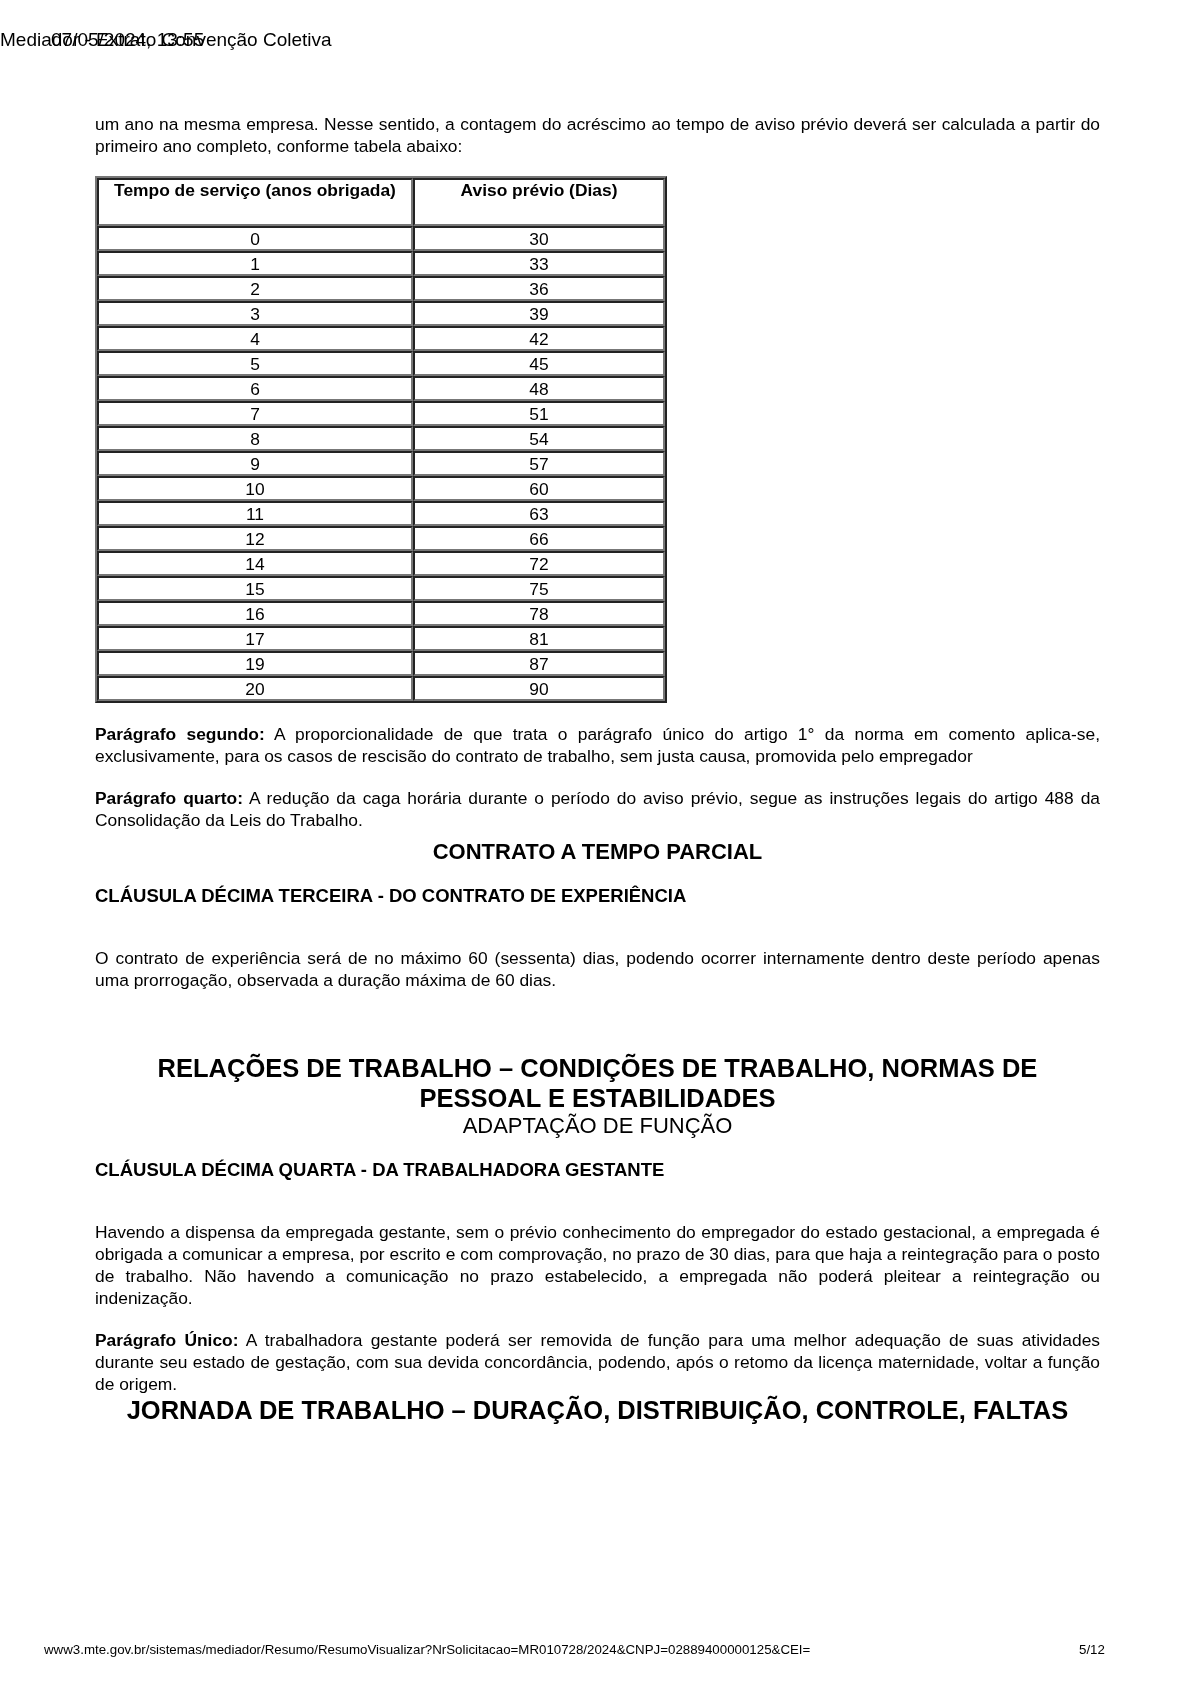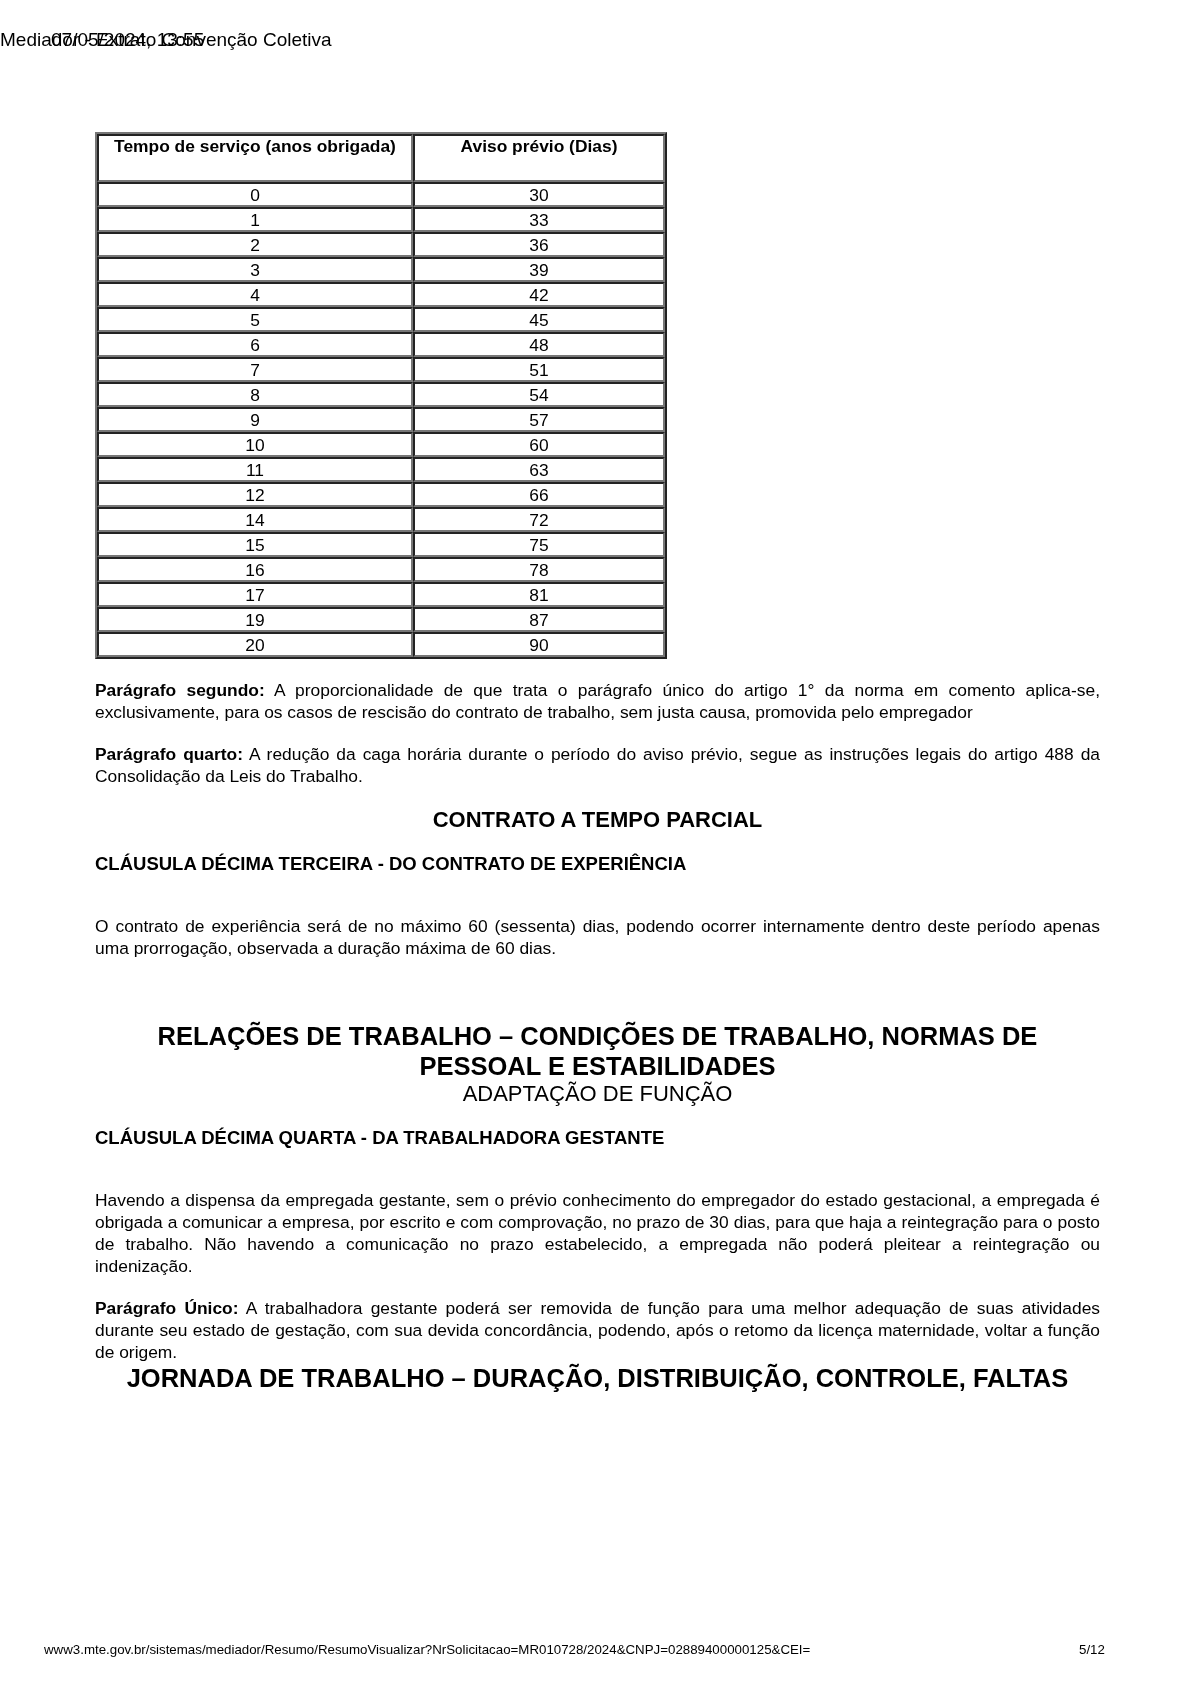--- a/index.html
+++ b/index.html
@@ -115,20 +115,21 @@
   </style>
 </head>
 <body>
 
 <div class="print-header">
   <span class="date">07/05/2024, 13:55</span>
   <span class="title">Mediador - Extrato Convenção Coletiva</span>
 </div>
 
 <div class="content">
+  <p>um ano na mesma empresa. Nesse sentido, a contagem do acréscimo ao tempo de aviso prévio deverá ser calculada a partir do primeiro ano completo, conforme tabela abaixo:</p>
 
   <div class="table-wrap">
     <table class="aviso">
       <thead>
         <tr>
           <th class="c1">Tempo de serviço (anos obrigada)</th>
           <th>Aviso prévio (Dias)</th>
         </tr>
       </thead>
       <tbody id="aviso-body">
@@ -209,21 +210,21 @@
             <td>90</td>
           </tr>
         </tbody>
     </table>
   </div>
 
   <p class="p-block"><b>Parágrafo segundo:</b><span> A proporcionalidade de que trata o parágrafo único do artigo 1° da norma em comento aplica-se, exclusivamente, para os casos de rescisão do contrato de trabalho, sem justa causa, promovida pelo empregador</span></p>
 
   <p class="p-block"><b>Parágrafo quarto:</b><span> A redução da caga horária durante o período do aviso prévio, segue as instruções legais do artigo 488 da Consolidação da Leis do Trabalho.</span></p>
 
-  <div class="section-title" style="margin-top:20px;">CONTRATO A TEMPO PARCIAL</div>
+  <div class="section-title" style="margin-top:8px;">CONTRATO A TEMPO PARCIAL</div>
 
   <div class="clause-title" style="margin-top:20px;">CLÁUSULA DÉCIMA TERCEIRA - DO CONTRATO DE EXPERIÊNCIA</div>
 
   <p style="margin-top:40px;">O contrato de experiência será de no máximo 60 (sessenta) dias, podendo ocorrer internamente dentro deste período apenas uma prorrogação, observada a duração máxima de 60 dias.</p>
 
   <div style="margin-top:62px;">
     <div class="big-title">RELAÇÕES DE TRABALHO – CONDIÇÕES DE TRABALHO, NORMAS DE</div>
     <div class="big-title">PESSOAL E ESTABILIDADES</div>
     <div class="sub-title">ADAPTAÇÃO DE FUNÇÃO</div>
   </div>

